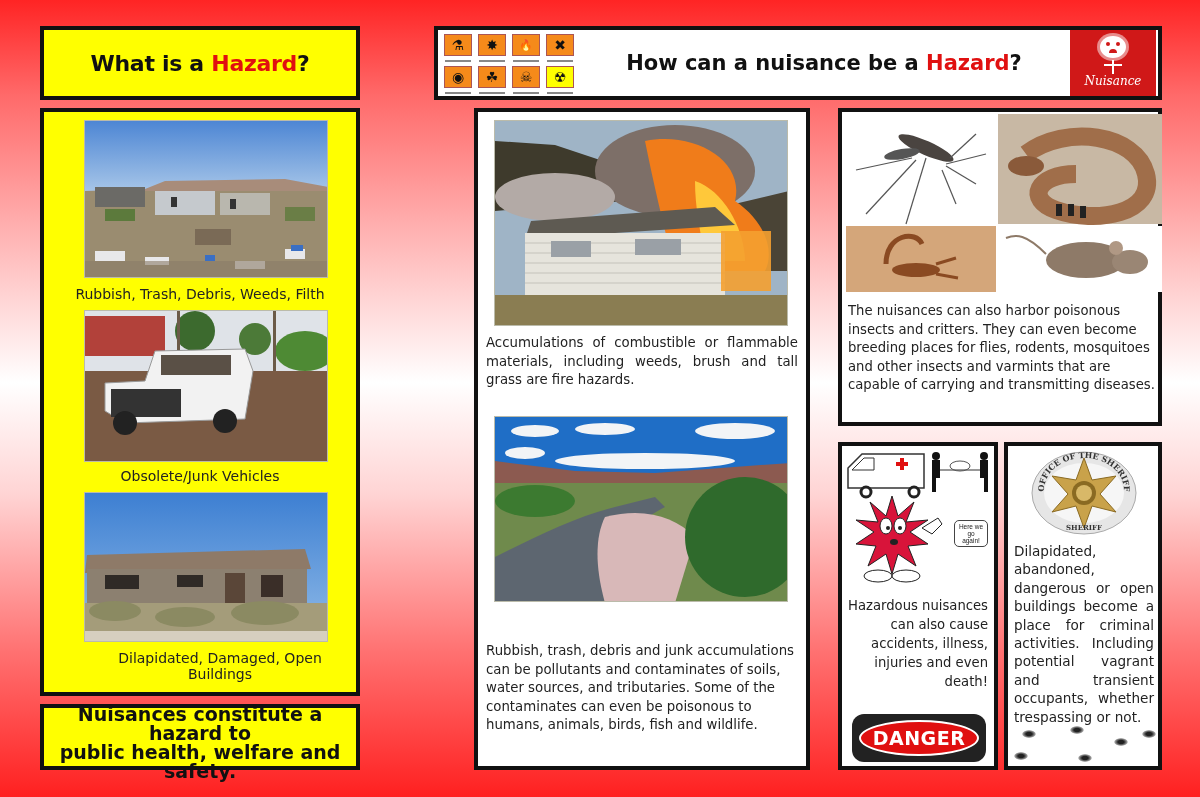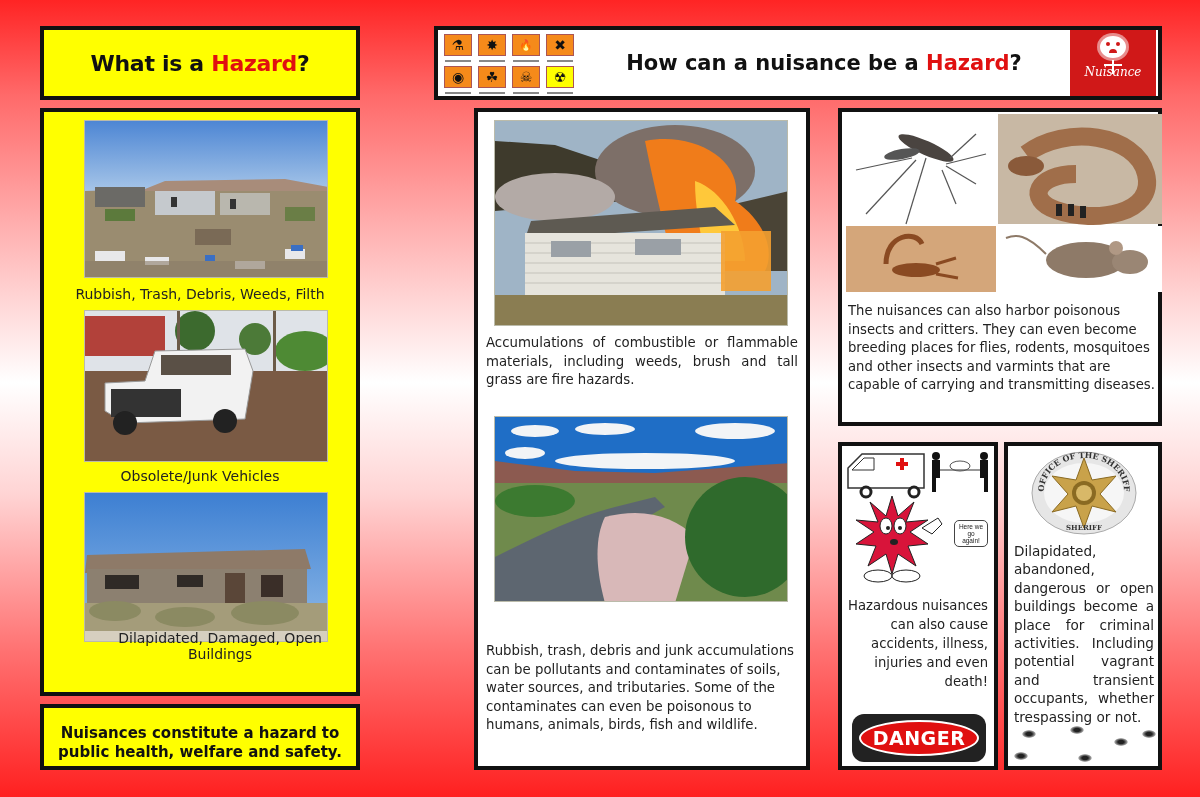--- a/index.html
+++ b/index.html
@@ -17,30 +17,30 @@
   
   #what-title { left: 40px; top: 26px; width: 320px; height: 74px; display:flex; align-items:center; justify-content:center; }
   .title-text { font-family: "DejaVu Sans", sans-serif; font-weight: bold; font-size: 22px; color: #111; letter-spacing: -0.3px; text-align: right; }
   .red { color: #e01010; }
 
   #left-panel { left: 40px; top: 108px; width: 320px; height: 588px; }
   .photo { position: absolute; overflow: hidden; border: 1px solid #bba; }
   .caption { position: absolute; width: 100%; text-align: center; font-family: "DejaVu Sans", sans-serif; font-size: 14px; color: #222; }
 
   #left-footer { left: 40px; top: 704px; width: 320px; height: 66px; display:flex; align-items:center; justify-content:center; text-align:center; }
-  #left-footer span { font-family: "DejaVu Sans", sans-serif; font-weight: bold; font-size: 15px; line-height: 19px; color:#111;margin-top:11px; }
+  #left-footer span { font-family: "DejaVu Sans", sans-serif; font-weight: bold; font-size: 19px; line-height: 19px; color:#111;margin-top:11px; }
 
   
   #header { left: 434px; top: 26px; width: 728px; height: 74px; display:flex; align-items:center; }
   .symbols { width: 140px; height: 66px; display:grid; grid-template-columns: repeat(4, 28px); grid-template-rows: repeat(2, 26px); column-gap: 6px; row-gap: 6px; padding: 4px 6px; }
   .sym { width: 28px; height: 22px; background: #f58a1a; border: 1px solid #a55; display:flex; align-items:center; justify-content:center; font-size: 14px; color:#111; line-height:1; position: relative; }
   .sym.rad { background: #ffff00; }
   .sym-lbl { position:absolute; bottom:-7px; left:0; width:100%; height:2px; background:#888; }
   .header-title { flex:1; text-align:center; font-family: "DejaVu Sans", sans-serif; font-weight: bold; font-size: 21px; color:#111; }
-  .nuisance-logo { width: 86px; height: 66px; background: #d01818; position: relative; display:flex; flex-direction:column; align-items:center; justify-content:flex-end; padding-bottom:17px; margin-right:2px; }
+  .nuisance-logo { width: 86px; height: 66px; background: #d01818; position: relative; display:flex; flex-direction:column; align-items:center; justify-content:flex-end; padding-bottom:8px; margin-right:2px; }
   .nuisance-logo .face { position:absolute; top:6px; left:30px; width:26px; height:22px; border-radius:50%; background:#fff; box-shadow: 0 0 0 3px rgba(255,255,255,0.5); }
   .nuisance-logo .face::before { content:""; position:absolute; left:6px; top:6px; width:4px; height:4px; border-radius:50%; background:#d01818; box-shadow: 10px 0 0 #d01818; }
   .nuisance-logo .face::after { content:""; position:absolute; left:9px; top:13px; width:8px; height:4px; border-radius:4px 4px 0 0; background:#d01818; }
   .nuisance-logo .stick { position:absolute; top:30px; left:42px; width:2px; height:14px; background:#fff; }
   .nuisance-logo .stick::before { content:""; position:absolute; top:4px; left:-8px; width:18px; height:2px; background:#fff; }
   .nuisance-logo .word { font-family: "DejaVu Serif", serif; font-style: italic; font-size: 12px; color:#fff; }
 
   
   #middle-panel { left: 434px; top: 108px; width: 336px; height: 662px; margin-left: 40px; }
   .body-text { position:absolute; font-family: "DejaVu Sans", sans-serif; font-size: 13.3px; line-height: 18.5px; color:#222; }
@@ -138,21 +138,21 @@
       <rect x="176" y="82" width="22" height="22" fill="#3a2e28"></rect>
       <rect x="0" y="110" width="244" height="40" fill="#a49c7a"></rect>
       <g fill="#8b8a62">
           <ellipse cx="30" cy="118" rx="26" ry="10"></ellipse>
           <ellipse cx="100" cy="124" rx="30" ry="10"></ellipse>
           <ellipse cx="180" cy="120" rx="34" ry="12"></ellipse>
         </g>
       <rect x="0" y="138" width="244" height="12" fill="#d6cfbf"></rect>
     </svg>
   </div>
-  <div class="caption" style="top:518px;padding-left:40px;">Dilapidated, Damaged, Open Buildings</div>
+  <div class="caption" style="top:538px;padding-left:40px;">Dilapidated, Damaged, Open Buildings</div>
 </div>
 
 <div class="box yellow" id="left-footer">
   <span>
     <span>Nuisances constitute a hazard to</span><br>
     <span>public health, welfare and safety.</span>
   </span>
 </div>
 
 <div class="box white" id="header">

